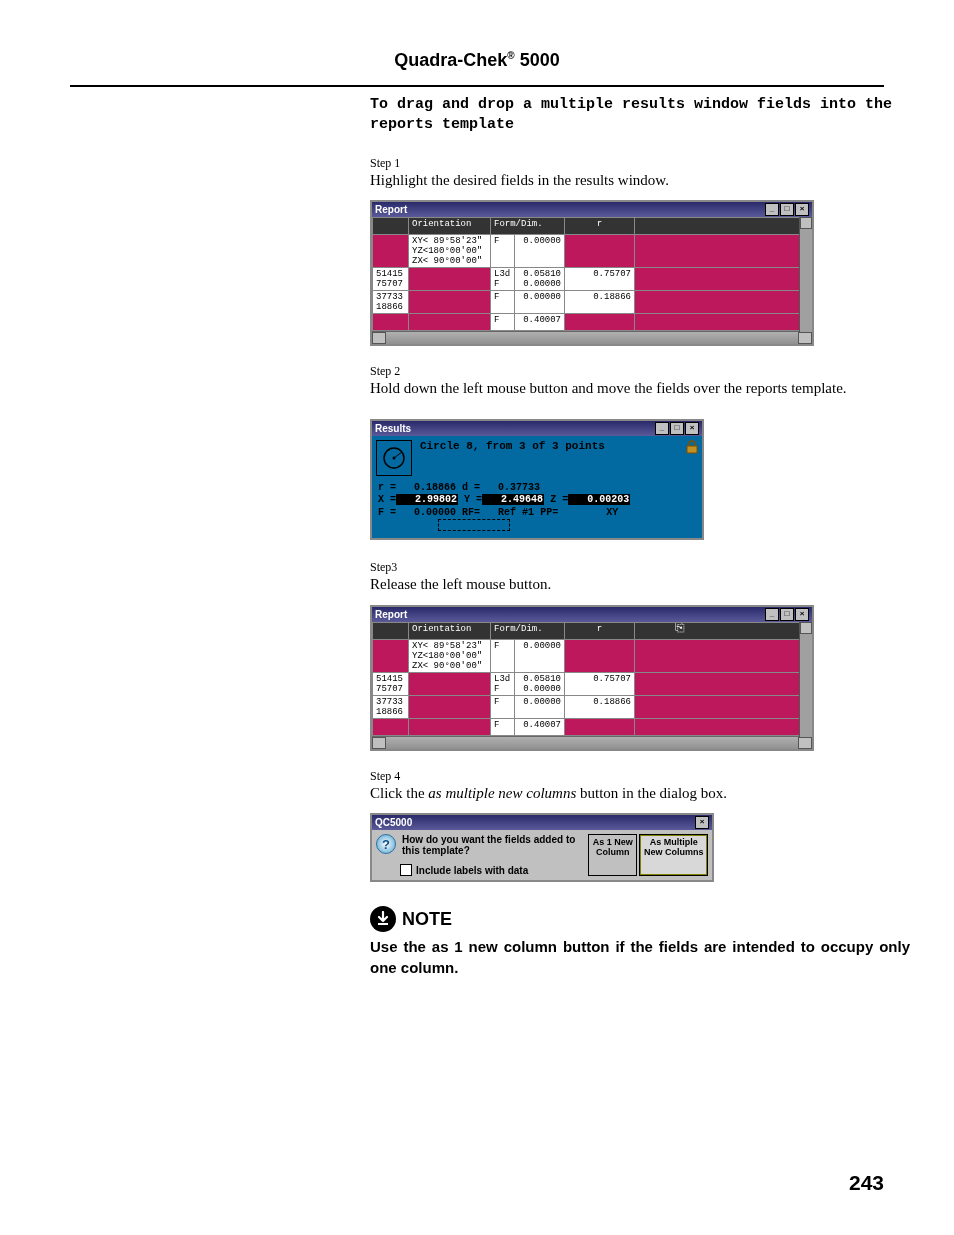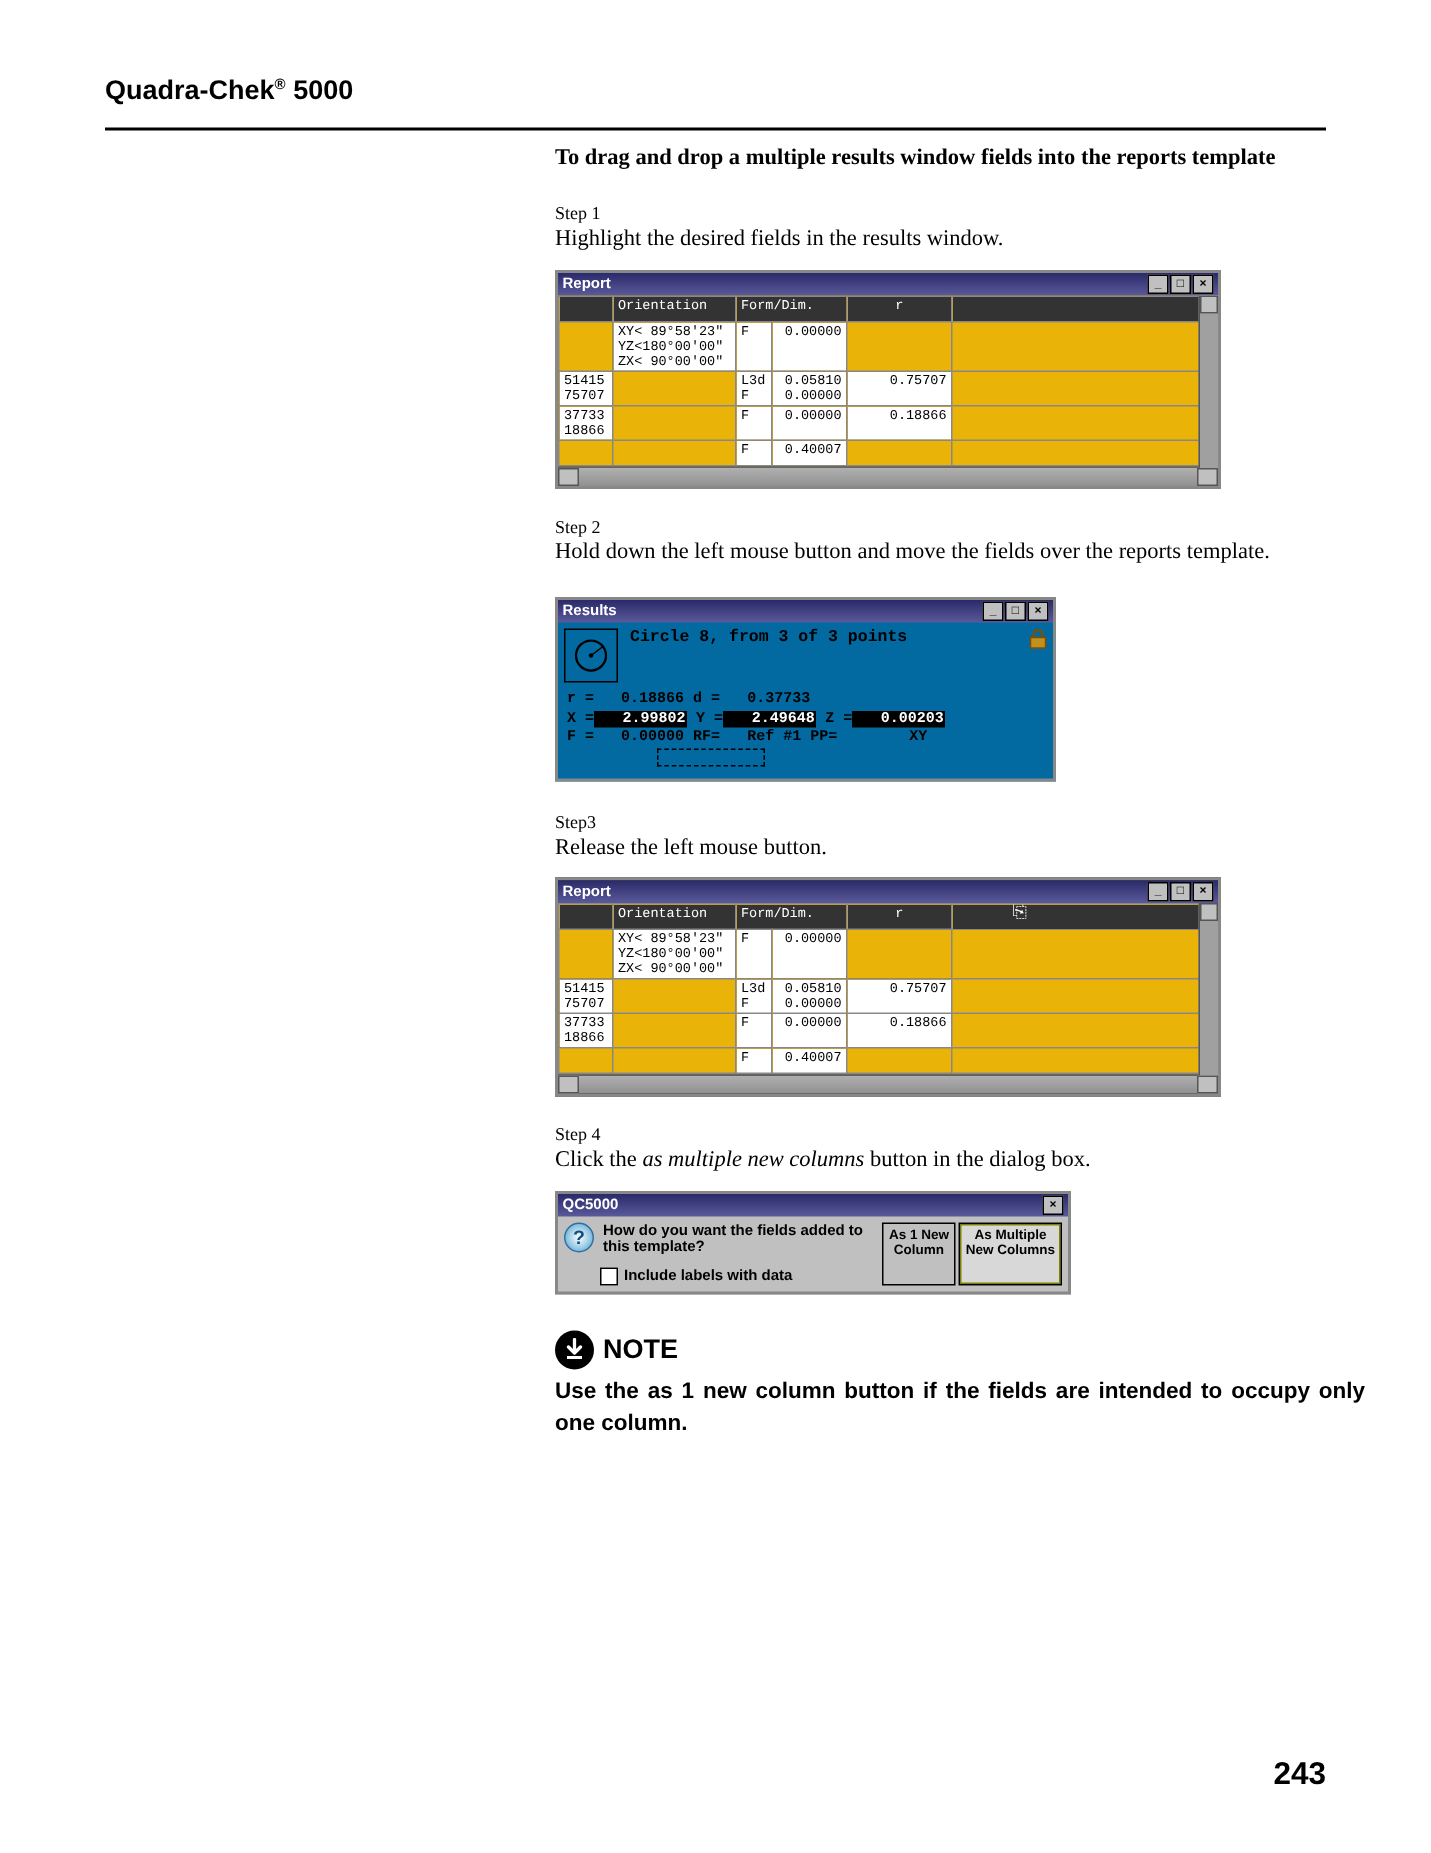--- a/index.html
+++ b/index.html
@@ -15,33 +15,33 @@
   .page {
     padding: 50px 70px 40px 70px;
     box-sizing: border-box;
   }
   .header-line {
     border-top: 2px solid #000;
     margin-top: 14px;
     margin-bottom: 8px;
   }
   .product-title {
-    text-align: left;
+    text-align: center;
     font-family: Arial, Helvetica, sans-serif;
     font-weight: bold;
     font-size: 18px;
     margin-bottom: 2px;
   }
   .product-title sup { font-size: 10px; }
   .content-col {
     margin-left: 300px;
     width: 540px;
   }
   .section-heading {
-    font-family: Liberation Serif, serif;
+    font-family: Liberation Mono, monospace;
     font-weight: bold;
     font-size: 15px;
     line-height: 1.35;
     margin-bottom: 20px;
   }
   .step-label {
     font-size: 12px;
     margin-top: 18px;
   }
   .step-body {
@@ -74,21 +74,21 @@
   .titlebar .ctrls { display:flex; gap:1px; }
   .titlebar .ctrls span {
     width: 12px; height: 11px; background: #c0c0c0; border: 1px solid #000;
     font-size: 8px; line-height: 9px; text-align: center; color:#000;
   }
   
   .report-win { width: 440px; }
   .report-table {
     border-collapse: collapse;
     width: 100%;
-    background: #eab308;
+    background: #be185d;
     table-layout: fixed;
   }
   .report-table th, .report-table td {
     border: 1px solid #888;
     padding: 1px 3px;
     font-size: 9px;
     vertical-align: top;
     height: 14px;
     overflow: hidden;
   }

